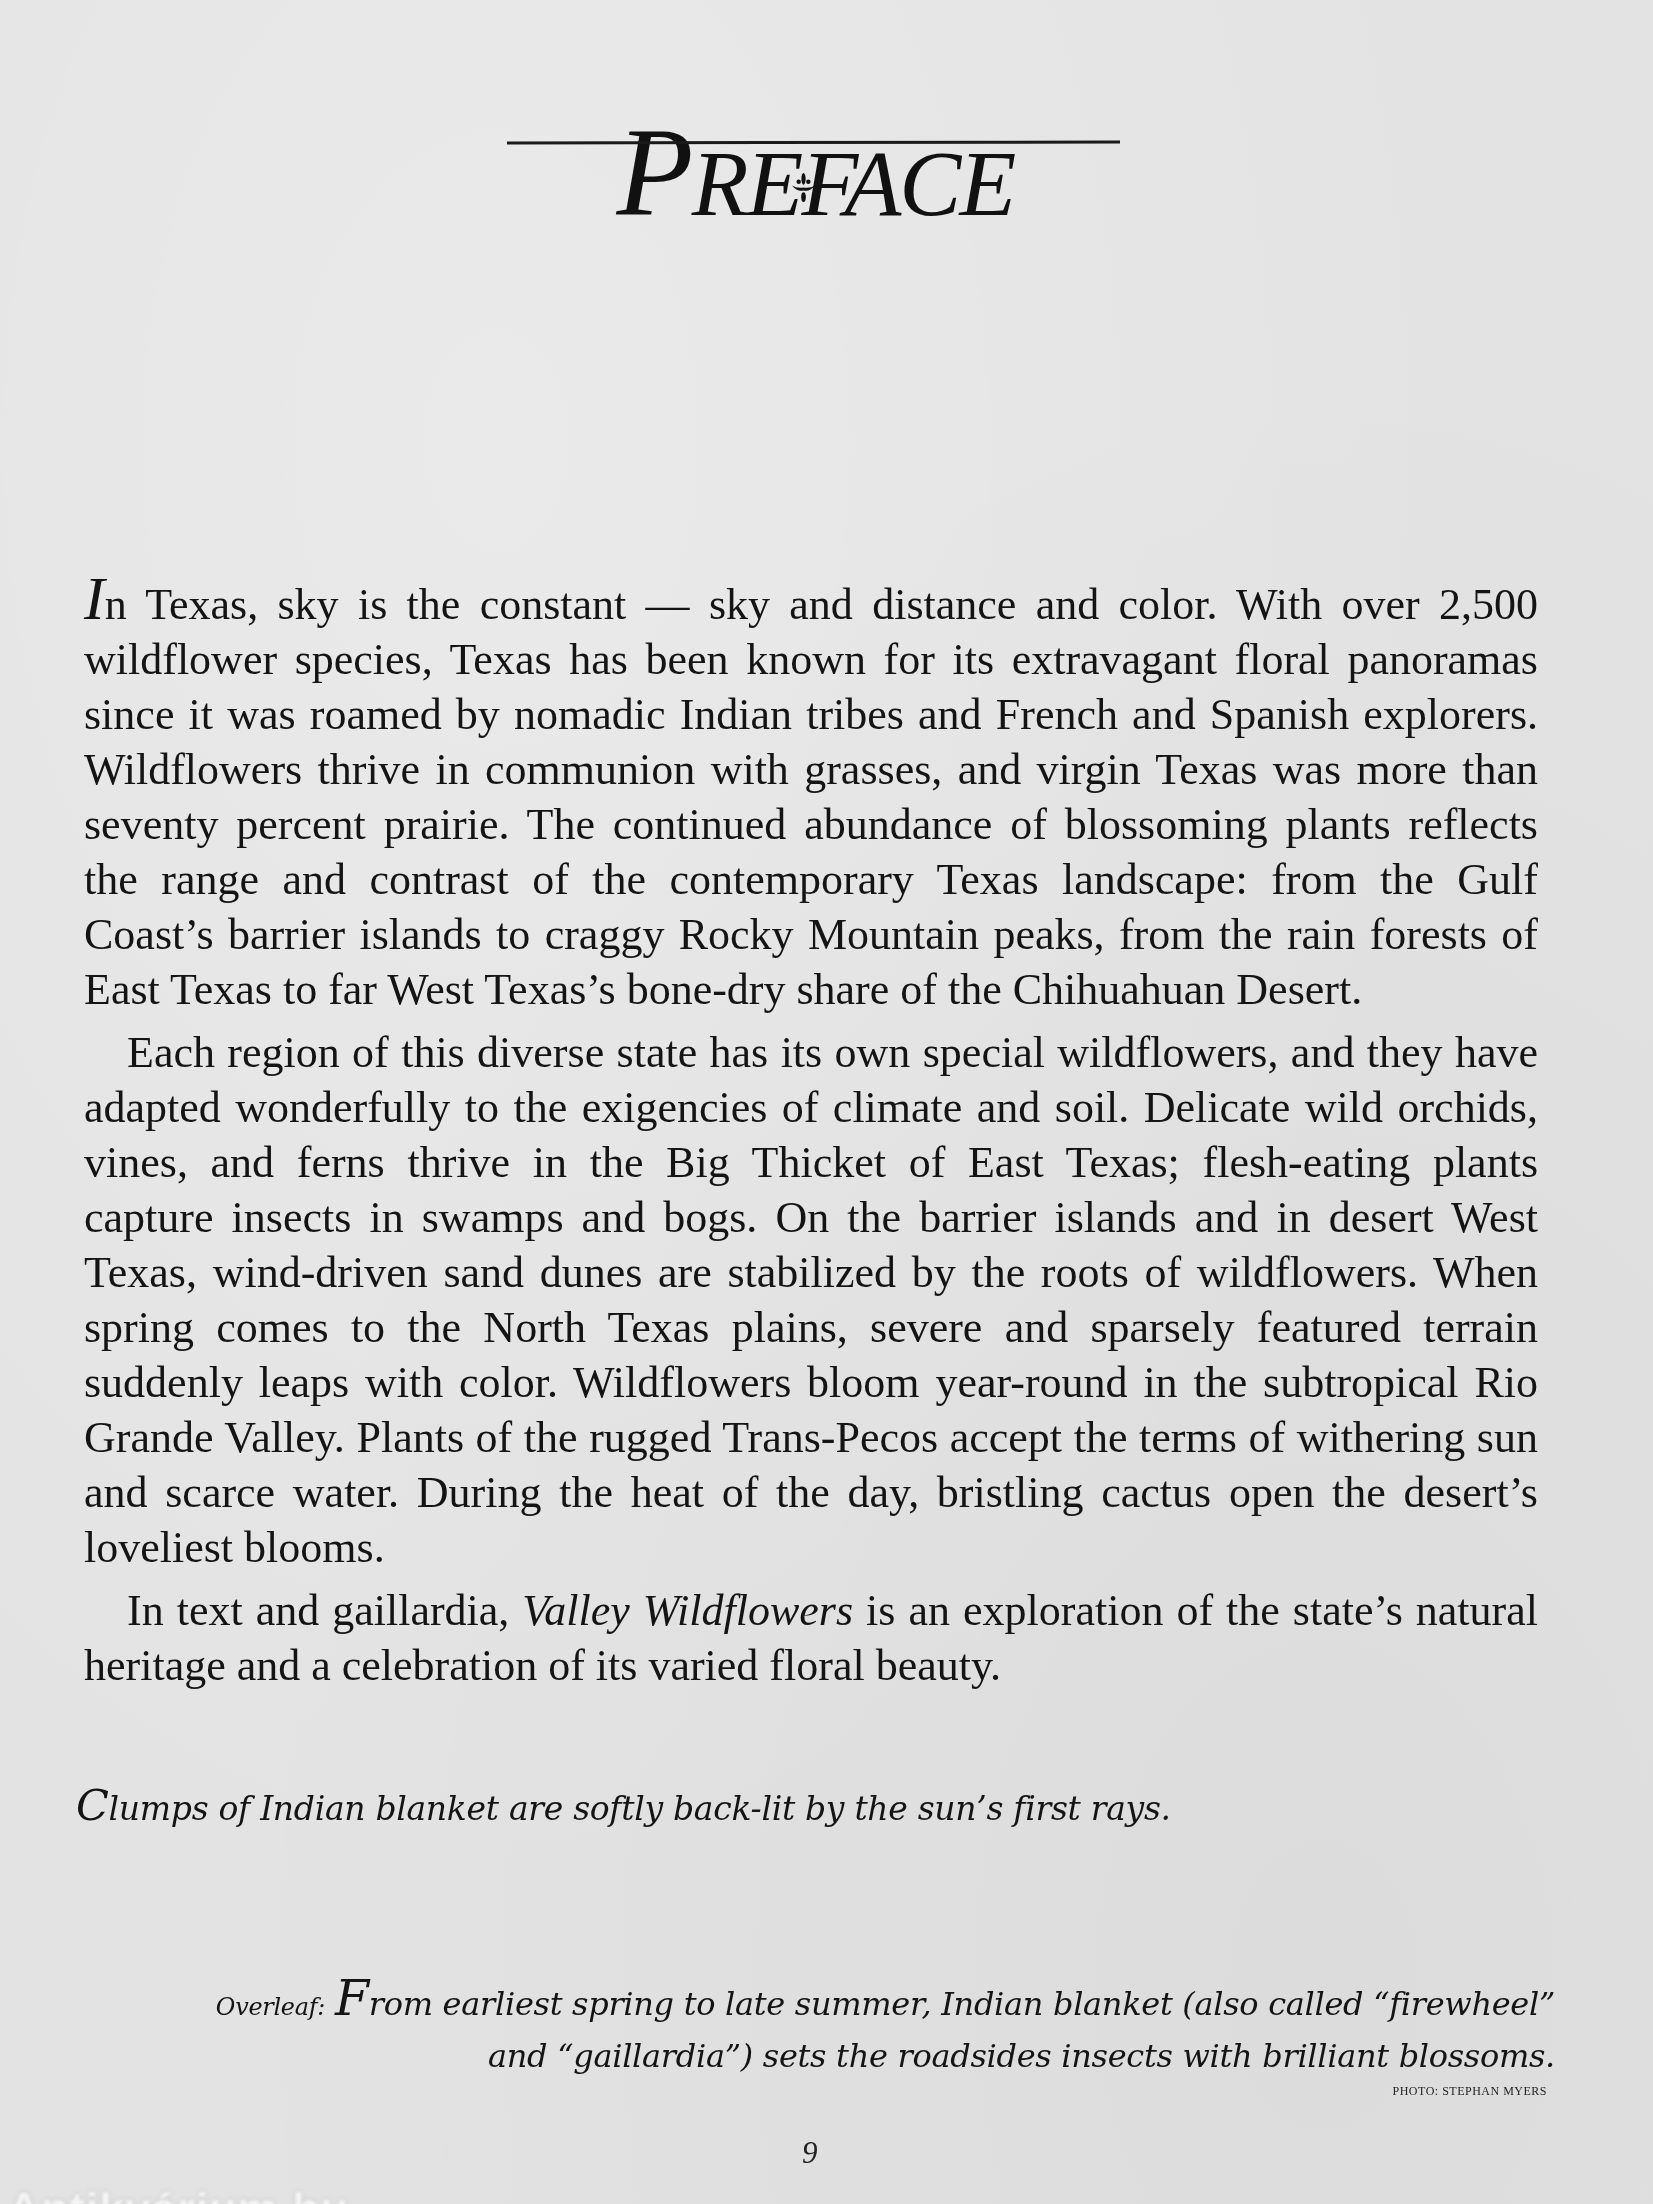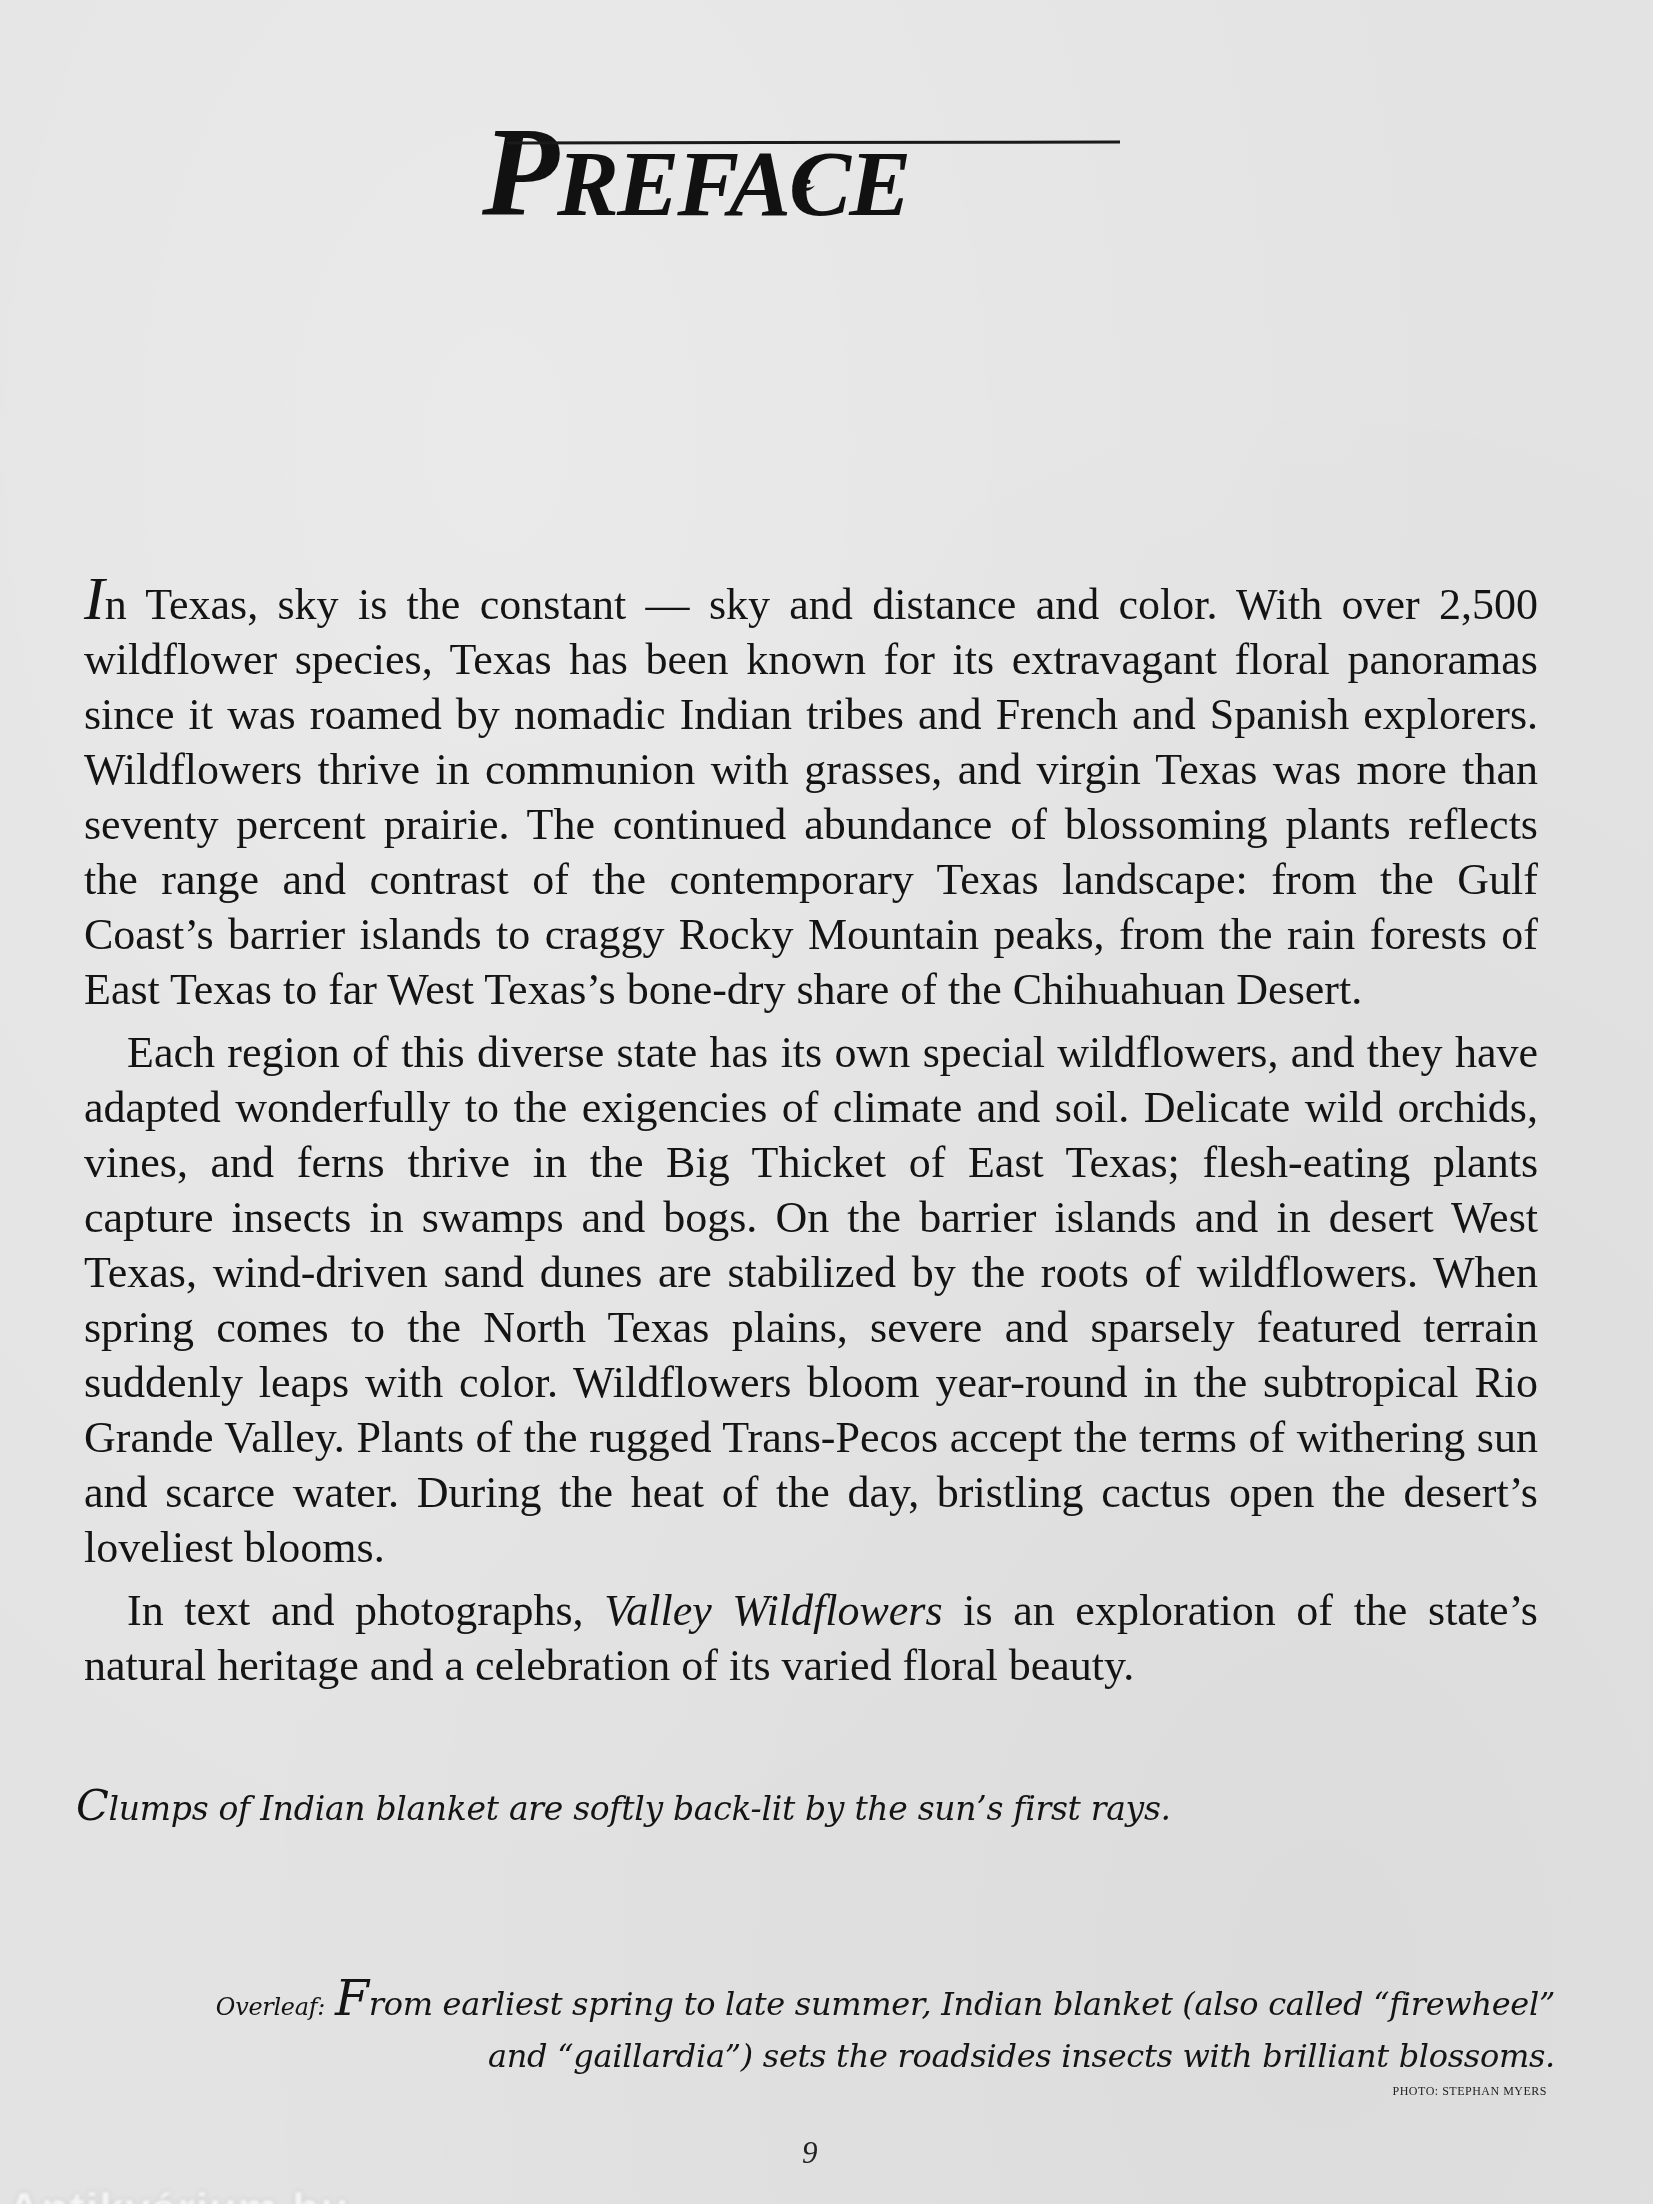--- a/index.html
+++ b/index.html
@@ -18,27 +18,27 @@
     .page {
       position: absolute;
       inset: 0;
       background:
         radial-gradient(ellipse at 30% 20%, rgba(255,255,255,0.25), rgba(255,255,255,0) 60%),
         radial-gradient(ellipse at 80% 90%, rgba(0,0,0,0.03), rgba(0,0,0,0) 60%),
         #e3e3e3;
     }
     .title {
       position: absolute;
-      left: 482px;
+      left: 505px;
       top: 33px;
       width: 621px;
-      text-align: left;
+      text-align: center;
       font-family: "Liberation Serif", "DejaVu Serif", serif;
       font-style: italic;
-      font-weight: bold;
+      font-weight: normal;
       font-size: 115px;
       letter-spacing: -1.9px;
       line-height: 1;
       color: #111;
     }
     .title .cap {
       font-size: 126px;
     }
     .title .sc {
       font-size: 93px;
@@ -160,21 +160,21 @@
     <ellipse cx="14" cy="8" rx="2.2" ry="6" fill="#111"></ellipse>
     <circle cx="9" cy="11" r="2.3" fill="#111"></circle>
     <circle cx="19" cy="11" r="2.3" fill="#111"></circle>
     <path d="M2 15 Q8 22 14 20 Q20 22 26 15 Q21 18 14 17 Q7 18 2 15 Z" fill="#111"></path>
     <ellipse cx="14" cy="27" rx="2.4" ry="5" fill="#111"></ellipse>
   </svg>
 
   <div class="body-text">
     <p><span class="dropcap">I</span><span>n Texas, sky is the constant — sky and distance and color. With over 2,500 wildflower species, Texas has been known for its extravagant floral panoramas since it was roamed by nomadic Indian tribes and French and Spanish explorers. Wildflowers thrive in communion with grasses, and virgin Texas was more than seventy percent prairie. The continued abundance of blossoming plants reflects the range and contrast of the contemporary Texas landscape: from the Gulf Coast’s barrier islands to craggy Rocky Mountain peaks, from the rain forests of East Texas to far West Texas’s bone-dry share of the Chihuahuan Desert.</span></p>
     <p>Each region of this diverse state has its own special wildflowers, and they have adapted wonderfully to the exigencies of climate and soil. Delicate wild orchids, vines, and ferns thrive in the Big Thicket of East Texas; flesh-eating plants capture insects in swamps and bogs. On the barrier islands and in desert West Texas, wind-driven sand dunes are stabilized by the roots of wildflowers. When spring comes to the North Texas plains, severe and sparsely featured terrain suddenly leaps with color. Wildflowers bloom year-round in the subtropical Rio Grande Valley. Plants of the rugged Trans-Pecos accept the terms of withering sun and scarce water. During the heat of the day, bristling cactus open the desert’s loveliest blooms.</p>
-    <p><span>In text and photographs, </span><em>Valley Wildflowers</em><span> is an exploration of the state’s natural heritage and a celebration of its varied floral beauty.</span></p>
+    <p><span>In text and gaillardia, </span><em>Valley Wildflowers</em><span> is an exploration of the state’s natural heritage and a celebration of its varied floral beauty.</span></p>
   </div>
 
   <div class="caption"><span class="cap">C</span><span>lumps of Indian blanket are softly back-lit by the sun’s first rays.</span></div>
 
   <div class="overleaf">
     <div><span class="lead">Overleaf:</span> <span class="cap">F</span><span>rom earliest spring to late summer, Indian blanket (also called “firewheel”</span></div>
     <div>and “gaillardia”) sets the roadsides insects with brilliant blossoms.</div>
   </div>
 
   <div class="credit">PHOTO: STEPHAN MYERS</div>

